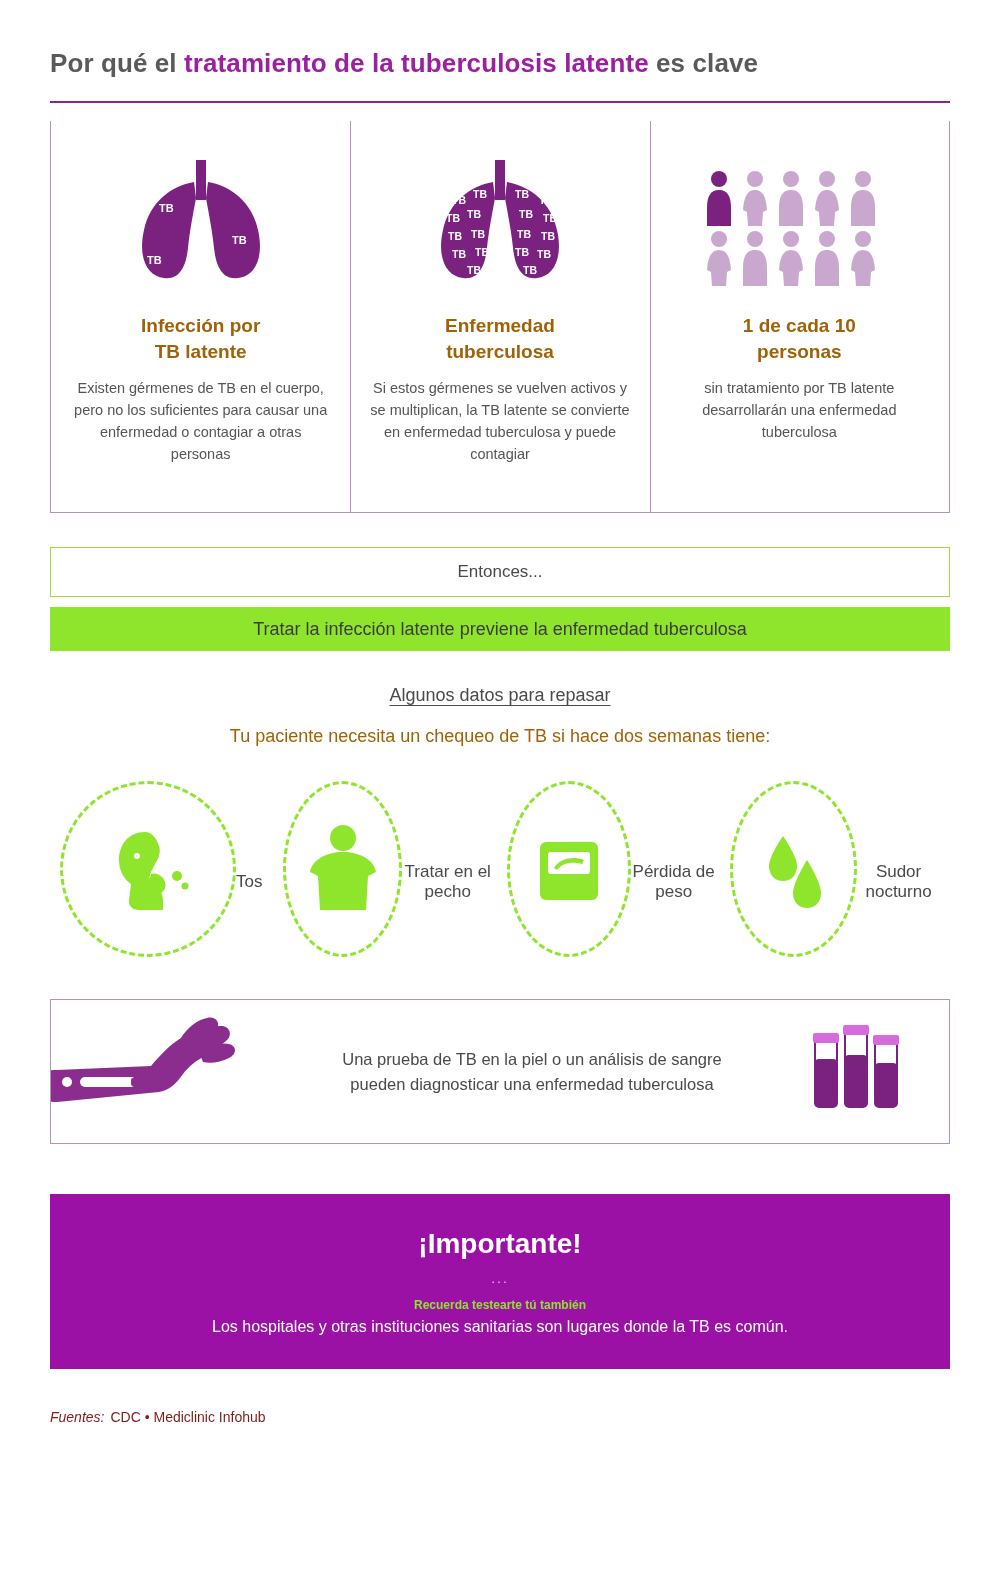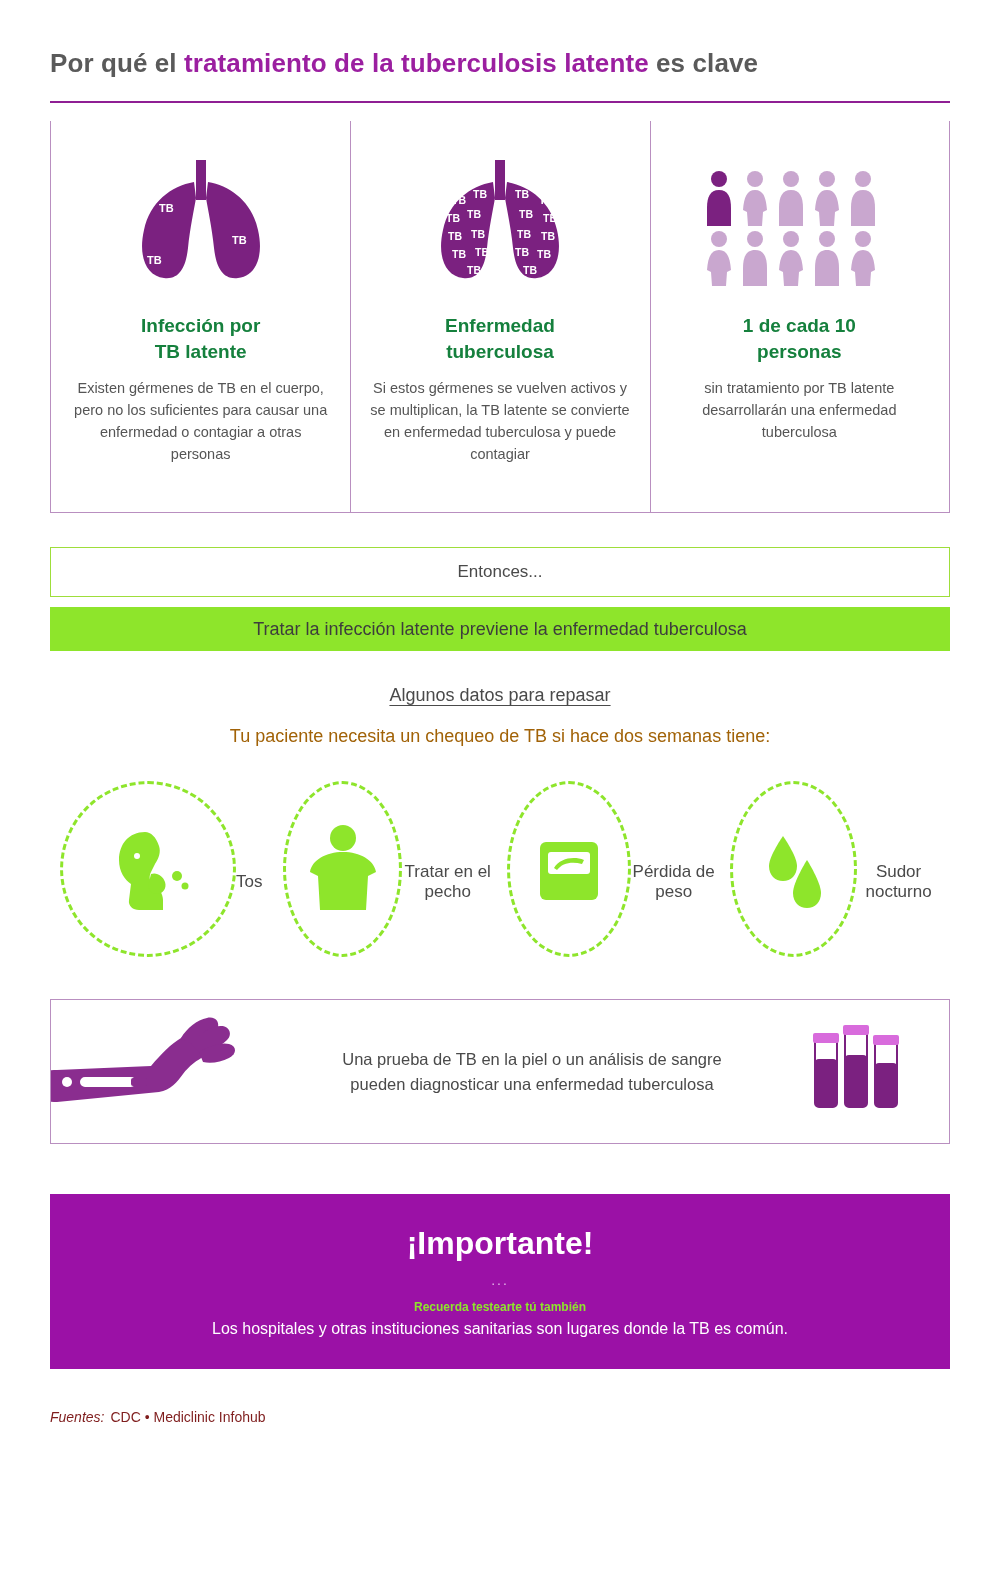--- a/index.html
+++ b/index.html
@@ -75,21 +75,21 @@
     height: 150px;
     display: flex;
     align-items: center;
     justify-content: center;
   }
   .col-title {
     margin-top: 16px;
     text-align: center;
     font-size: 19px;
     font-weight: bold;
-    color: #15803d;
+    color: #a16207;
     line-height: 1.35;
   }
   .col-body {
     margin-top: 14px;
     text-align: center;
     font-size: 14.5px;
     line-height: 1.5;
     color: #555;
   }
 
@@ -194,21 +194,21 @@
     background: #9b11a6;
     height: 175px;
     display: flex;
     flex-direction: column;
     align-items: center;
     justify-content: center;
     color: #ffffff;
     text-align: center;
   }
   .important .imp-title {
-    font-size: 32px;
+    font-size: 28px;
     font-weight: bold;
   }
   .important .imp-dots {
     font-size: 14px;
     margin-top: 10px;
     color: #e3b8e8;
     letter-spacing: 2px;
   }
   .important .imp-green {
     margin-top: 12px;

